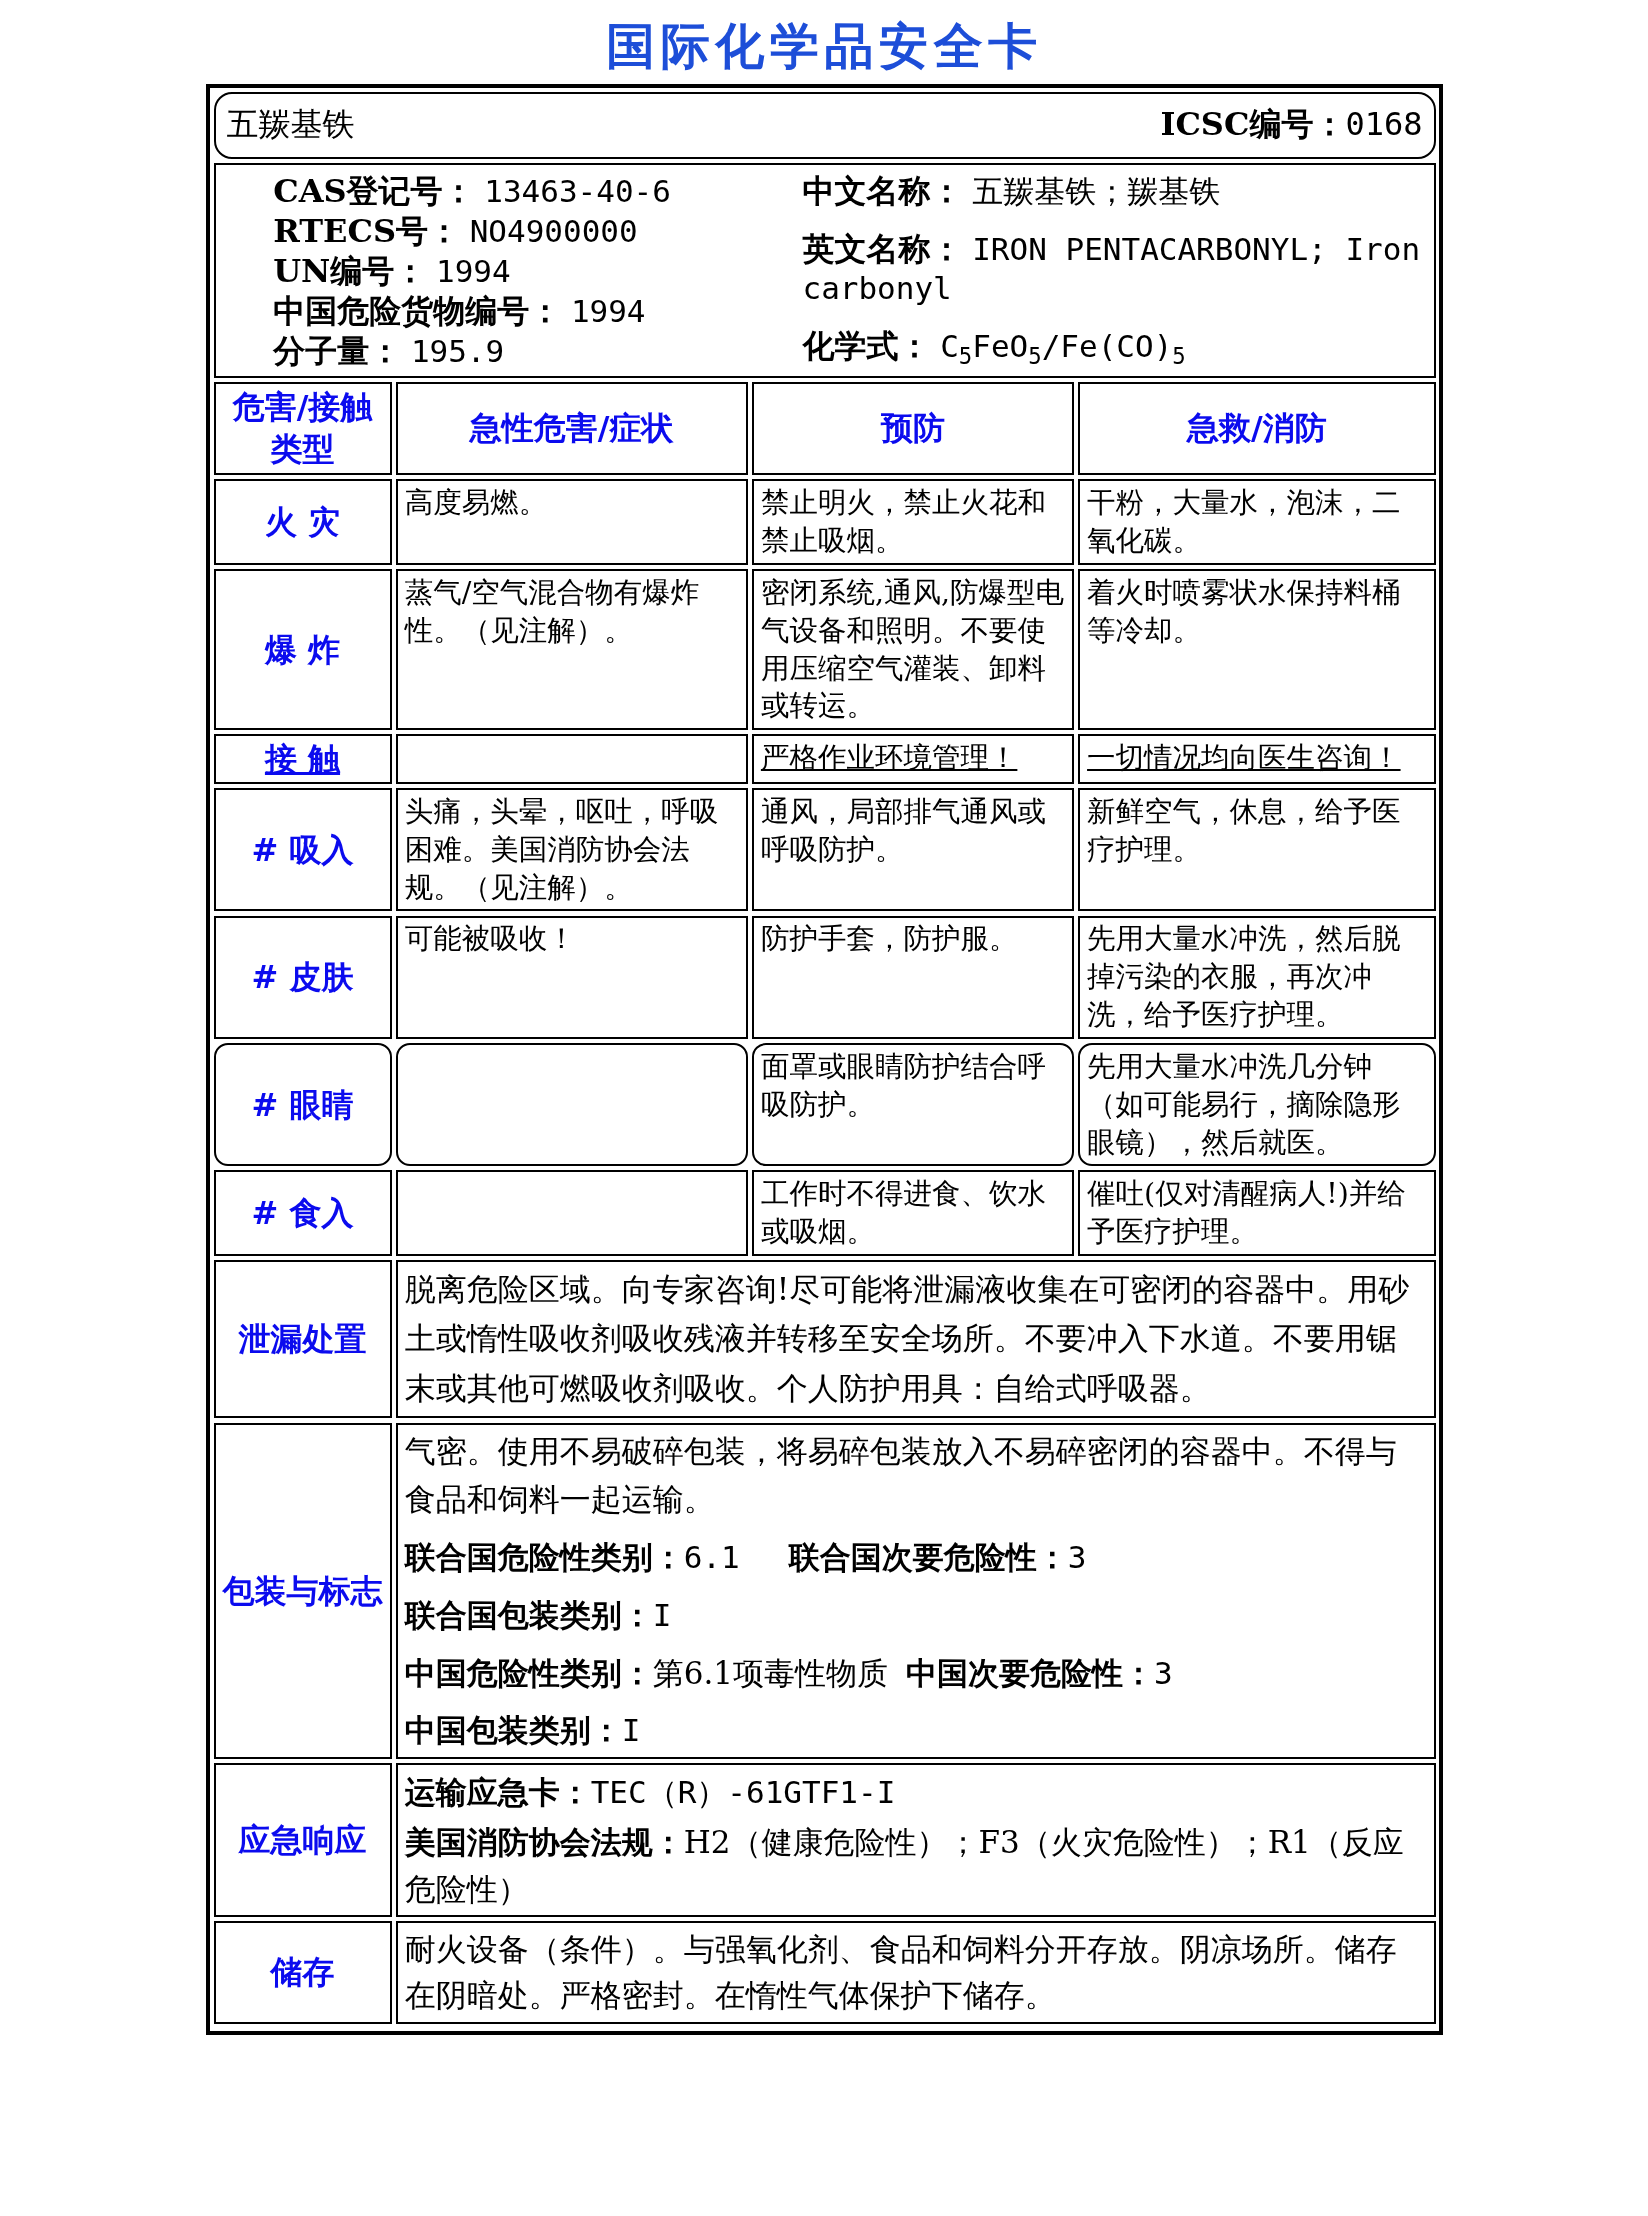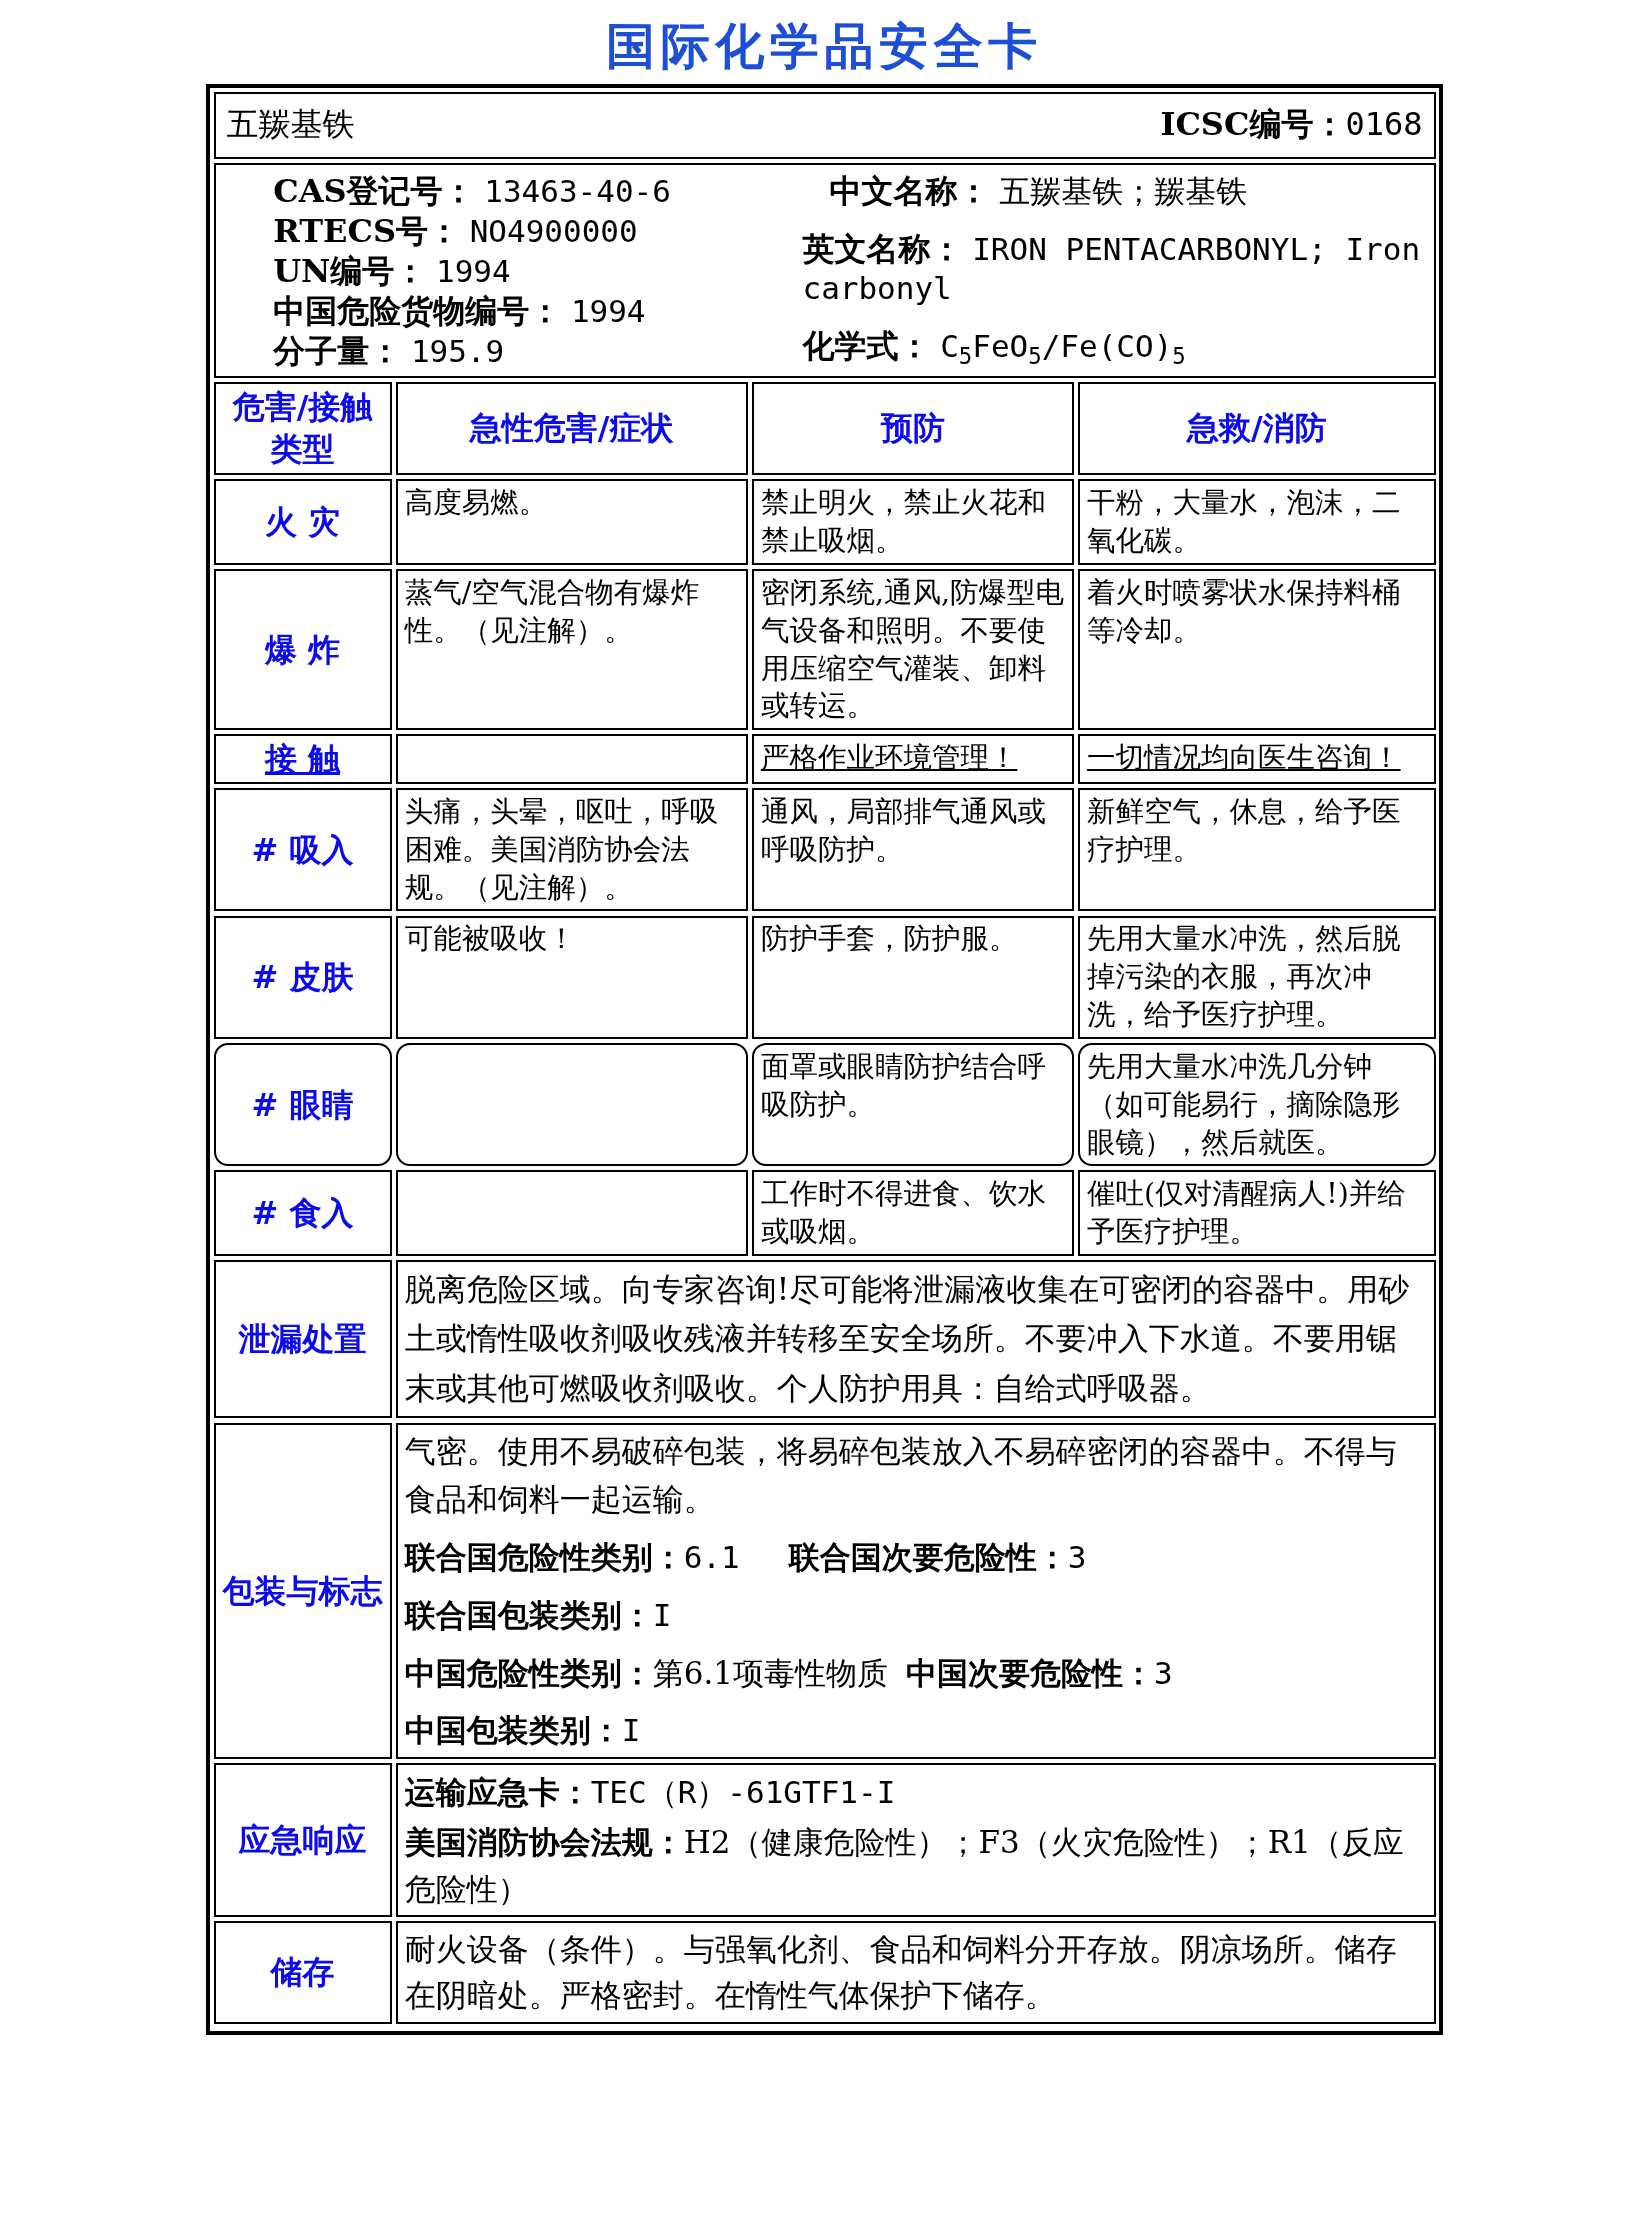--- a/index.html
+++ b/index.html
@@ -24,21 +24,21 @@
   .blue{color:#000000;font-weight:bold;}
   .label-cell{
     display:flex;align-items:center;justify-content:center;
     color:#0b0bee;font-weight:bold;font-size:32px;line-height:1.25;
   }
   .head-cell{
     display:flex;align-items:center;justify-content:center;
     color:#0b0bee;font-weight:bold;font-size:32px;text-align:center;line-height:1.3;
   }
   .body-text{font-size:28.5px;line-height:1.33;}
-  .titlebar{display:flex;align-items:center;justify-content:space-between;min-height:67px;font-size:32px;padding:1px 11px;}
+  .titlebar{display:flex;align-items:center;justify-content:space-between;min-height:67px;font-size:32px;padding:1px 11px;border-radius:18px;}
   .latin{font-family:"DejaVu Sans Mono","Liberation Mono",monospace;}
   .info-box{display:flex;min-height:209px;padding:5.6px 9.7px;}
   .info-left{width:46%;display:flex;flex-direction:column;justify-content:space-between;margin-left:48px;}
   .info-right{width:54%;display:flex;flex-direction:column;justify-content:space-between;}
   .info-line{font-size:31px;line-height:1.25;white-space:nowrap;}
   .info-line .blue{font-size:32px;}
   .val{margin-left:9.7px;}
   sub{font-size:0.72em;}
   .minh-head{min-height:82px;}
   .minh-fire{min-height:81px;}
@@ -76,21 +76,21 @@
   <div class="trow-full">
     <div class="cell info-box">
       <div class="info-left">
         <div class="info-line"><span class="blue">CAS登记号：</span><span class="latin val">13463-40-6</span></div>
         <div class="info-line"><span class="blue">RTECS号：</span><span class="latin val">NO4900000</span></div>
         <div class="info-line"><span class="blue">UN编号：</span><span class="latin val">1994</span></div>
         <div class="info-line"><span class="blue">中国危险货物编号：</span><span class="latin val">1994</span></div>
         <div class="info-line"><span class="blue">分子量：</span><span class="latin val">195.9</span></div>
       </div>
       <div class="info-right">
-        <div class="info-line" style="white-space:normal;margin-left:27px;"><span class="blue">中文名称：</span><span class="val">五羰基铁；羰基铁</span></div>
+        <div class="info-line" style="white-space:normal;"><span class="blue">中文名称：</span><span class="val">五羰基铁；羰基铁</span></div>
         <div class="info-line" style="white-space:normal;"><span class="blue">英文名称：</span><span class="latin val">IRON PENTACARBONYL; Iron carbonyl</span></div>
         <div class="info-line">
           <span class="blue">化学式：</span><span class="latin val"><span>C</span><sub>5</sub><span>FeO</span><sub>5</sub><span>/Fe(CO)</span><sub>5</sub></span>
         </div>
       </div>
     </div>
   </div>
 
   <div class="trow">
     <div class="cell head-cell minh-head">危害/接触类型</div>

